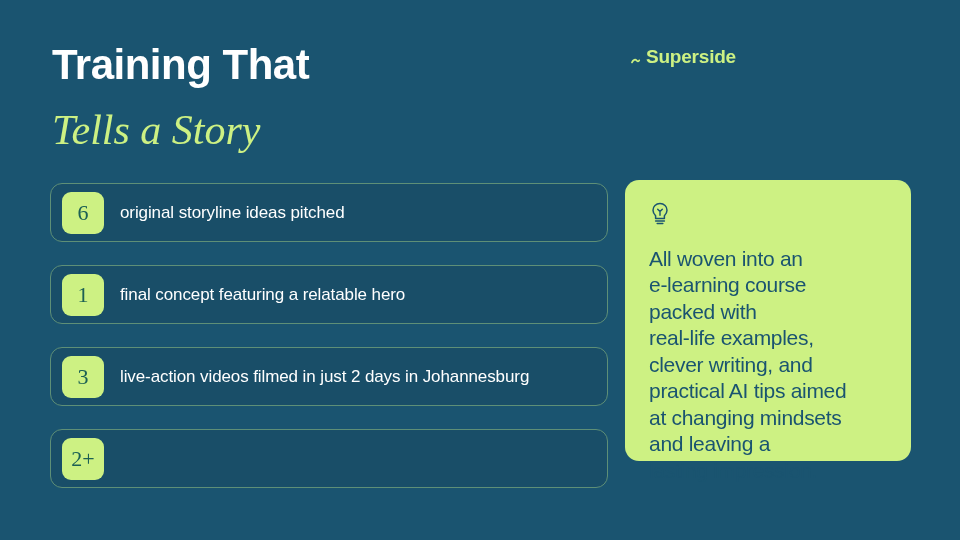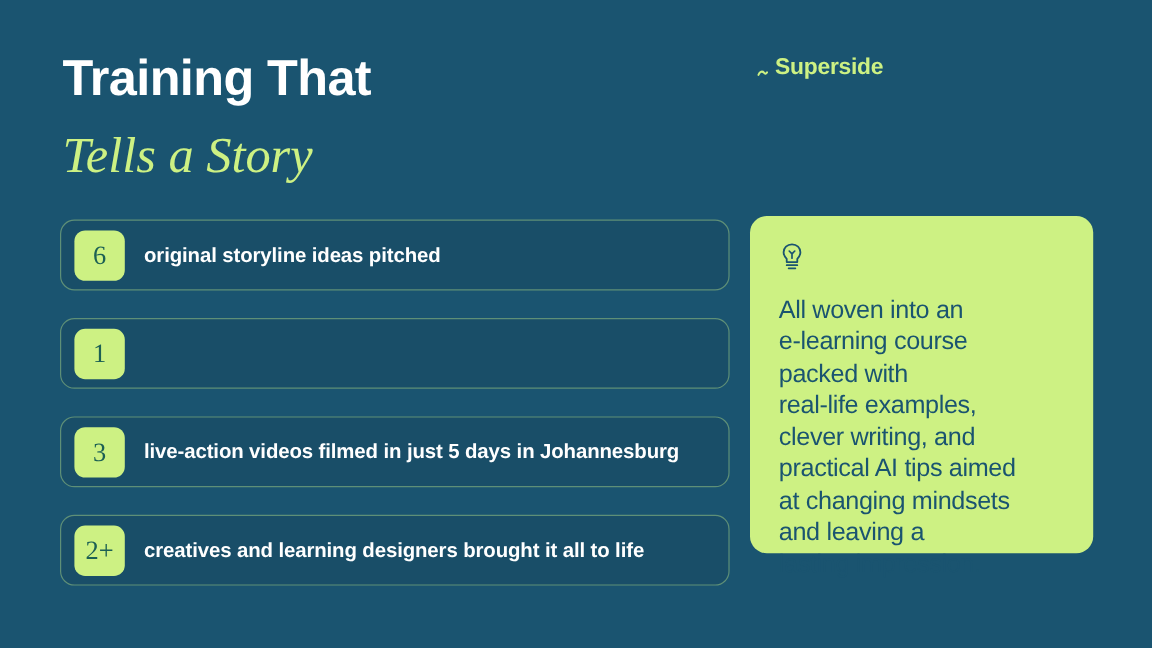--- a/index.html
+++ b/index.html
@@ -107,21 +107,20 @@
     line-height:1;
   }
 
   .stat-label {
     margin-left:16px;
     font-family:"Liberation Sans", sans-serif;
     font-size:17px;
     color:#FFFFFF;
     letter-spacing:-0.1px;
     white-space:nowrap;
-    font-weight:bold;
   }
 
   
   .insight-card {
     position:absolute;
     left:625px; top:180px;
     width:286px; height:281px;
     background:#CDF183;
     border-radius:14px;
     padding:22px 24px 18px 24px;
@@ -163,30 +162,30 @@
 
 <div class="stats-list">
 
   <div class="stat-row">
     <div class="stat-chip">6</div>
     <div class="stat-label">original storyline ideas pitched</div>
   </div>
 
   <div class="stat-row">
     <div class="stat-chip">1</div>
+    <div class="stat-label">final concept featuring a relatable hero</div>
   </div>
 
   <div class="stat-row">
     <div class="stat-chip">3</div>
-    <div class="stat-label">live-action videos filmed in just 5 days in Johannesburg</div>
+    <div class="stat-label">live-action videos filmed in just 2 days in Johannesburg</div>
   </div>
 
   <div class="stat-row">
     <div class="stat-chip">2+</div>
-    <div class="stat-label">creatives and learning designers brought it all to life</div>
   </div>
 
 </div>
 
 <div class="insight-card">
 
   <svg class="card-icon" viewBox="0 0 22 24">
     <path d="M11 1.6 C6.9 1.6 4.0 4.5 4.0 8.2 C4.0 10.6 5.2 12.3 6.6 13.8 L6.6 16.4 L15.4 16.4 L15.4 13.8 C16.8 12.3 18.0 10.6 18.0 8.2 C18.0 4.5 15.1 1.6 11 1.6 Z" fill="none" stroke="#1A5470" stroke-width="1.5" stroke-linejoin="round"></path>
     <path d="M11 13.2 L11 9.6 M11 9.6 L8.7 7.2 M11 9.6 L13.3 7.2" fill="none" stroke="#1A5470" stroke-width="1.4" stroke-linecap="round"></path>
     <path d="M6.6 19.0 L15.4 19.0" stroke="#1A5470" stroke-width="1.5" stroke-linecap="round"></path>

